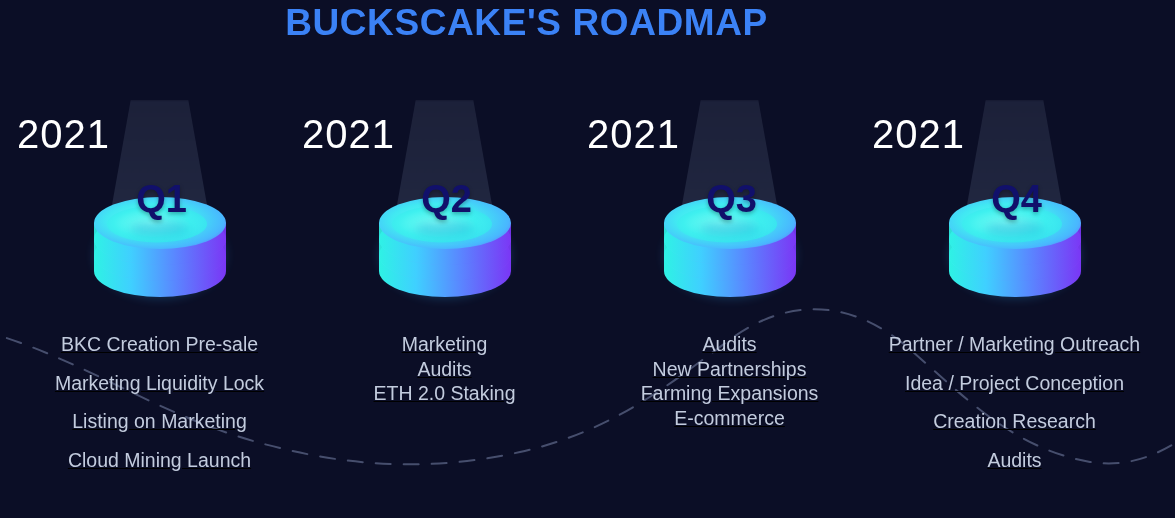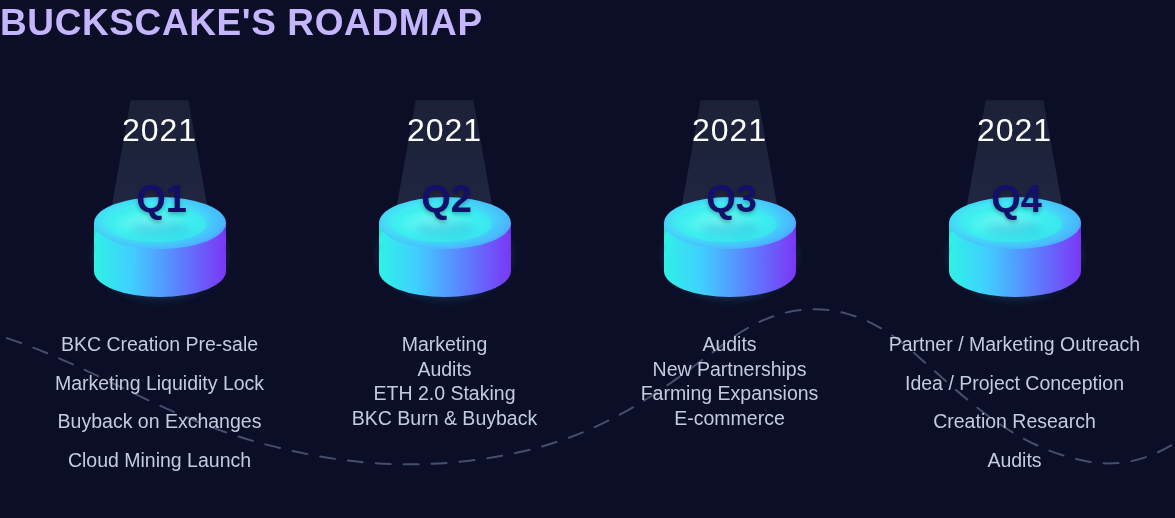--- a/index.html
+++ b/index.html
@@ -21,24 +21,25 @@
   #bg-curve {
     position:absolute; left:0; top:0;
     width:1175px; height:518px;
     pointer-events:none;
   }
 
   
   #page-title {
     position:absolute;
     top:2px; left:0; width:1053px;
+    text-align:center;
     font-size:37px;
     font-weight:bold;
     letter-spacing:0.6px;
-    color:#c4b5fd;
+    color:#3b82f6;
     font-family:"Liberation Sans", sans-serif;
   }
 
   
   .column {
     position:absolute;
     top:100px;
     width:285px;
   }
   .col-0 { left:17px;  }
@@ -64,22 +65,22 @@
         rgba(170,190,225,0.13) 45%,
         rgba(160,185,225,0.16) 75%,
         rgba(150,180,225,0.06) 100%);
     clip-path:polygon(26% 0%, 74% 0%, 100% 100%, 0% 100%);
     filter:blur(1.2px);
   }
 
   .year {
     position:absolute;
     top:12px; left:0; width:285px;
-    text-align:center;
-    font-size:32px;
+    text-align:left;
+    font-size:40px;
     font-weight:300;
     color:#ffffff;
     letter-spacing:1px;
     z-index:4;
     font-family:"Liberation Sans", sans-serif;
   }
 
   
   .disc-stack {
     position:absolute;
@@ -106,21 +107,21 @@
     text-shadow:0 2px 4px rgba(0,0,0,0.30);
   }
 
   
   .items {
     position:absolute;
     top:232px;
     left:0; width:285px;
     text-align:center;
   }
-  .item-group { margin-bottom:0; }
+  .item-group { margin-bottom:0;text-decoration:underline; }
   .item-line {
     color:#c3ccde;
     font-size:19.5px;
     line-height:24.6px;
     font-weight:400;
     font-family:"Liberation Sans", sans-serif;
     white-space:nowrap;
   }
   .item-line.wrapline { white-space:normal; }
   .group-gap { height:14px; }
@@ -199,21 +200,21 @@
         <div class="items">
           <div class="item-group">
             <div class="item-line">BKC Creation Pre-sale</div>
           </div>
           <div class="group-gap"></div>
           <div class="item-group">
             <div class="item-line">Marketing Liquidity Lock</div>
           </div>
           <div class="group-gap"></div>
           <div class="item-group">
-            <div class="item-line">Buyback on Exchanges</div>
+            <div class="item-line">Listing on Marketing</div>
           </div>
           <div class="group-gap"></div>
           <div class="item-group">
             <div class="item-line">Cloud Mining Launch</div>
           </div>
         </div>
       </div>
       <div class="column col-1">
         <div class="beam-wrap">
           <div class="beam"></div>
@@ -265,21 +266,20 @@
     <ellipse cx="76" cy="36" rx="30" ry="8" fill="#1a9fd8" opacity="0.35" filter="url(#glowg1)"></ellipse>
   </svg>
           </div>
           <div class="qlabel">Q2</div>
         </div>
         <div class="items">
           <div class="item-group">
             <div class="item-line">Marketing</div>
             <div class="item-line">Audits</div>
             <div class="item-line">ETH 2.0 Staking</div>
-            <div class="item-line">BKC Burn &amp; Buyback</div>
           </div>
         </div>
       </div>
       <div class="column col-2">
         <div class="beam-wrap">
           <div class="beam"></div>
           <div class="year">2021</div>
           <div class="disc-stack">
   <svg width="152" height="112" viewBox="0 0 152 112">
     <defs>

